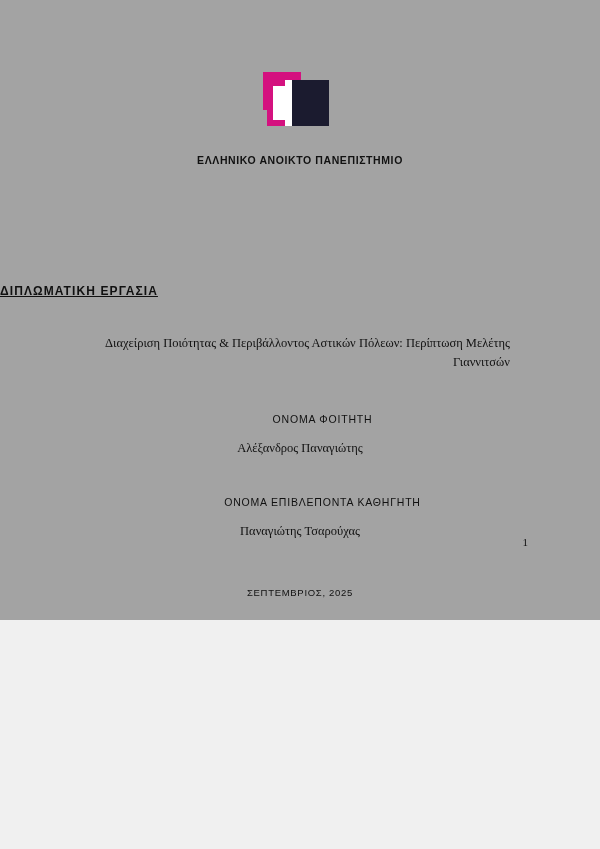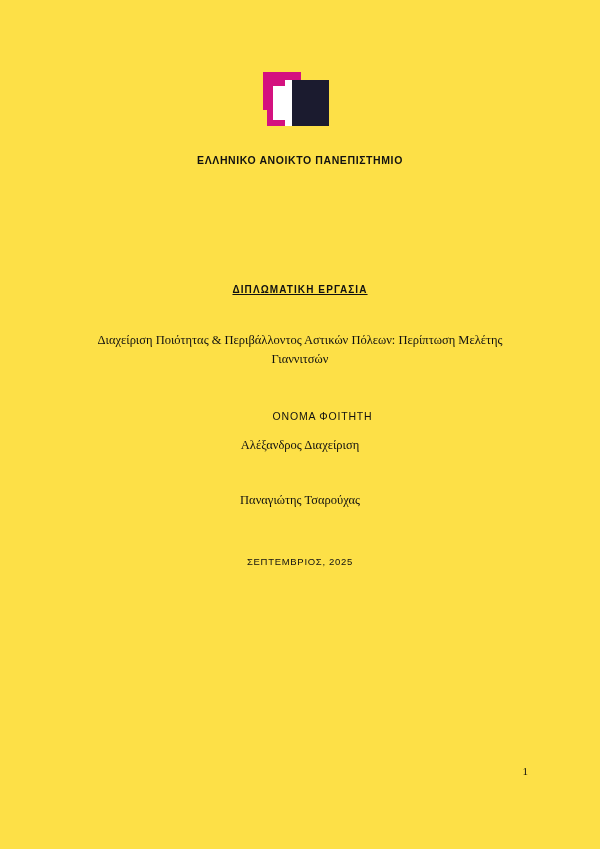--- a/index.html
+++ b/index.html
@@ -9,22 +9,22 @@
   }
   body {
     width: 600px;
     height: 849px;
     overflow: hidden;
     font-family: "Liberation Serif", serif;
   }
   .page {
     position: relative;
     width: 600px;
-    height: 849px;
-    background: #fde047;
+    height: 620px;
+    background: #a3a3a3;
     box-sizing: border-box;
   }
   .logo-wrap {
     margin: 0 auto;
     padding-top: 72px;
     width: 100px;
     height: 60px;
     position: relative;
   }
   .logo {
@@ -83,33 +83,33 @@
     text-align: center;
     font-family: "Liberation Sans", sans-serif;
     font-size: 10.5px;
     letter-spacing: 0.6px;
     color: #111;
     font-weight: 600;
   }
 
   .doc-type {
     margin-top: 118px;
-    text-align: center;
+    text-align: left;
     font-family: "Liberation Sans", sans-serif;
-    font-size: 10px;
+    font-size: 12px;
     font-weight: 700;
     letter-spacing: 1.1px;
     text-decoration: underline;
     color: #111;
   }
 
   .title {
     margin: 36px auto 8px auto;
     width: 420px;
-    text-align: center;
+    text-align: right;
     font-family: "Liberation Serif", serif;
     font-size: 12.5px;
     line-height: 1.55;
     color: #111;
   }
 
   .block {
     margin-top: 40px;
     text-align: center;
   }
@@ -161,24 +161,25 @@
   </div>
 
   <div class="univ-name">ΕΛΛΗΝΙΚΟ ΑΝΟΙΚΤΟ ΠΑΝΕΠΙΣΤΗΜΙΟ</div>
 
   <div class="doc-type">ΔΙΠΛΩΜΑΤΙΚΗ ΕΡΓΑΣΙΑ</div>
 
   <div class="title">Διαχείριση Ποιότητας &amp; Περιβάλλοντος Αστικών Πόλεων: Περίπτωση Μελέτης Γιαννιτσών</div>
 
   <div class="block">
     <div class="label">ΟΝΟΜΑ ΦΟΙΤΗΤΗ</div>
-    <div class="value">Αλέξανδρος Διαχείριση</div>
+    <div class="value">Αλέξανδρος Παναγιώτης</div>
   </div>
 
   <div class="block">
+    <div class="label">ΟΝΟΜΑ ΕΠΙΒΛΕΠΟΝΤΑ ΚΑΘΗΓΗΤΗ</div>
     <div class="value">Παναγιώτης Τσαρούχας</div>
   </div>
 
   <div class="date">ΣΕΠΤΕΜΒΡΙΟΣ, 2025</div>
 
   <div class="page-number">1</div>
 
 </div>
 
 </body></html>

